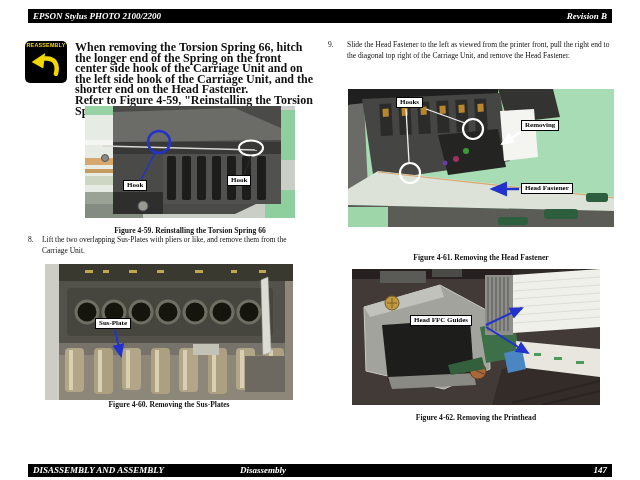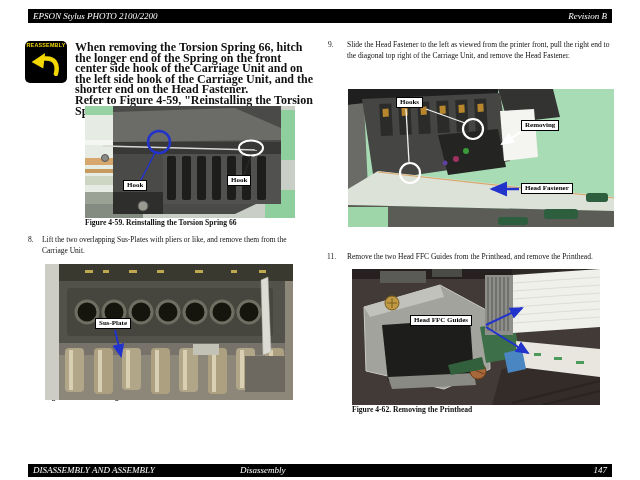--- a/index.html
+++ b/index.html
@@ -1,36 +1,36 @@
 <!DOCTYPE html>
 <html><head>
 <meta charset="utf-8">
 <style>
   html,body{margin:0;padding:0;background:#ffffff;}
   .page{position:relative;width:640px;height:480px;background:#ffffff;overflow:hidden;
         font-family:"Liberation Serif",serif;color:#111;}
   .hbar{position:absolute;left:28px;width:584px;height:14px;background:#000;color:#fff;
-        font-weight:normal;font-style:italic;font-size:9px;line-height:14px;}
+        font-weight:bold;font-style:italic;font-size:9px;line-height:14px;}
   .hbar .l{position:absolute;left:5px;top:0;}
   .hbar .r{position:absolute;right:5px;top:0;}
   .hbar .c{position:absolute;left:212px;top:0;}
   .badge{position:absolute;left:25px;top:41px;width:42px;height:42px;background:#000;
          border-radius:5px;text-align:center;}
   .badge-label{color:#f2d800;font-family:"Liberation Sans",sans-serif;font-weight:bold;
          font-size:5.4px;line-height:9px;letter-spacing:.2px;}
   .note{position:absolute;left:75px;top:42px;width:240px;font-weight:bold;
         font-size:12px;line-height:10.6px;}
   .step{position:absolute;font-size:7.5px;line-height:11px;}
   .step-num{position:absolute;left:0;top:0;}
   .figure{position:absolute;}
   .photo{position:relative;width:100%;}
   .photo svg{display:block;}
   .fig-label{position:absolute;background:#fff;border:1px solid #000;color:#000;
         font-weight:bold;font-size:7px;line-height:9px;padding:0 3px;white-space:nowrap;}
-  .caption{text-align:left;font-weight:bold;font-size:7.6px;margin-top:0;white-space:nowrap;}
+  .caption{text-align:center;font-weight:bold;font-size:7.6px;margin-top:8px;white-space:nowrap;}
 </style>
 </head>
 <body>
 
 <div class="page">
 
   <div class="hbar" style="top:9px;">
     <span class="l">EPSON Stylus PHOTO 2100/2200</span>
     <span class="r">Revision B</span>
   </div>
@@ -212,26 +212,23 @@
           <line x1="78" y1="20" x2="117" y2="34" stroke="#f0f0f0" stroke-width="1.3"></line>
           <line x1="58" y1="20" x2="61" y2="73" stroke="#f0f0f0" stroke-width="1.3"></line>
         </g>
         <line x1="174" y1="42" x2="154" y2="55" stroke="#ffffff" stroke-width="2" marker-end="url(#aw61)"></line>
         <line x1="171" y1="100" x2="144" y2="100" stroke="#2233cc" stroke-width="2.5" marker-end="url(#ab61)"></line>
       </svg>
       <div class="fig-label" style="left:48px;top:8px;">Hooks</div>
       <div class="fig-label" style="left:173px;top:31px;">Removing</div>
       <div class="fig-label" style="left:173px;top:94px;">Head Fastener</div>
     </div>
-  </div>
-
-  <div class="step" style="left:327px;top:251px;width:288px;">
-    <span class="step-num">11.</span>
-    <div style="padding-left:20px;width:268px;">Remove the two Head FFC Guides from the Printhead, and remove the Printhead.</div>
-  </div>
+    <div class="caption">Figure 4-61.  Removing the Head Fastener</div>
+  </div>
+
 
   <div class="figure" style="left:352px;top:269px;width:248px;">
     <div class="photo" style="height:136px;">
       <svg width="248" height="136" viewBox="0 0 248 136">
         <defs>
           <marker id="ab62" markerWidth="9" markerHeight="9" refX="6" refY="3" orient="auto">
               <path d="M0,0 L7,3 L0,6 Z" fill="#2233cc"></path>
             </marker>
         </defs>
         <rect width="248" height="136" fill="#423a36"></rect>

